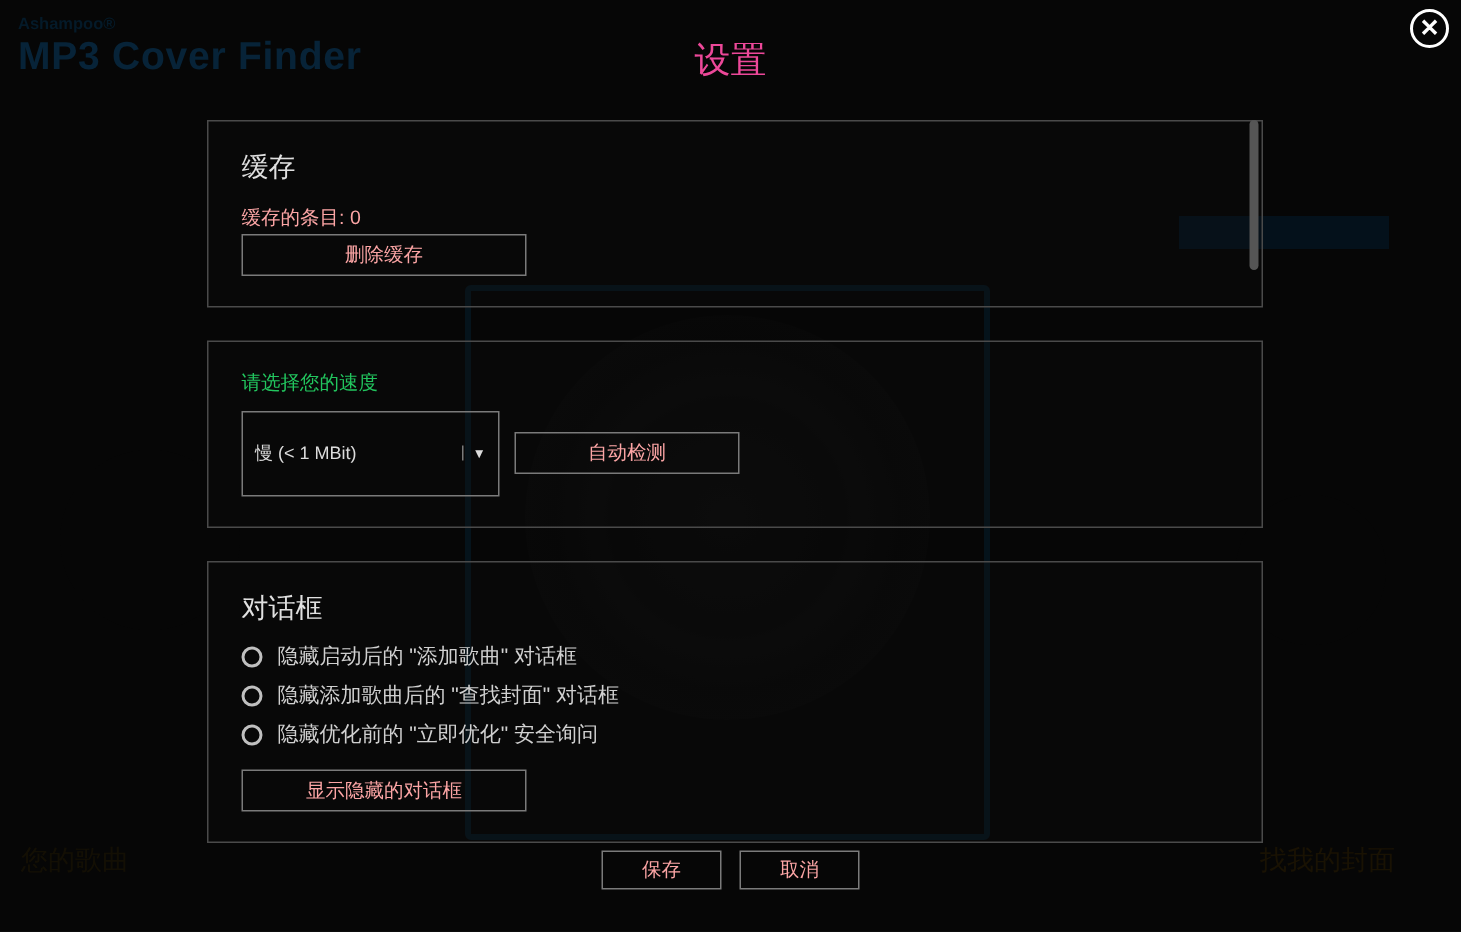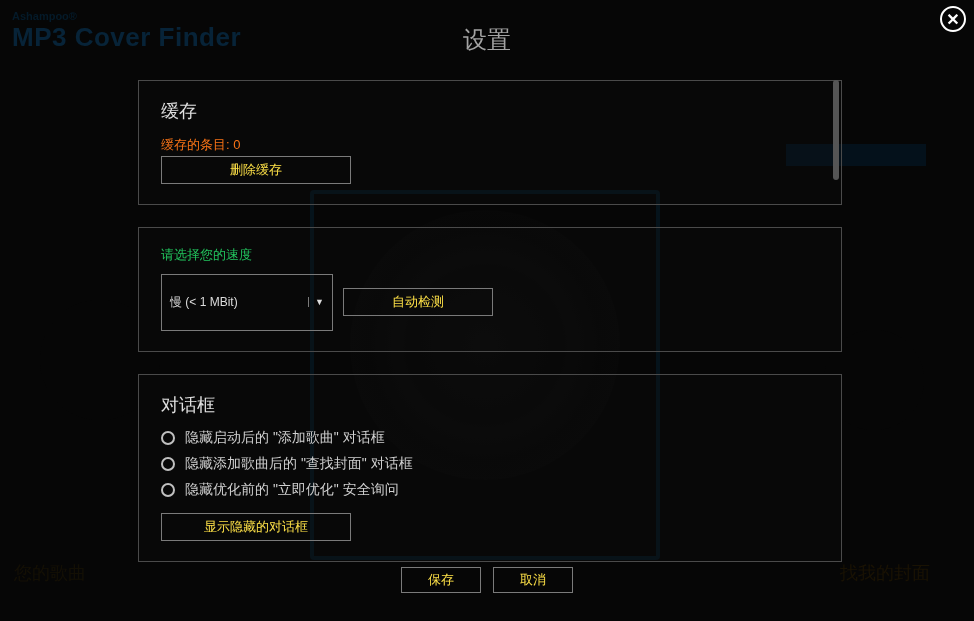--- a/index.html
+++ b/index.html
@@ -9,32 +9,32 @@
   
   .bg-layer { position: absolute; inset: 0; background: #0e0e0e; }
   .bg-app-title { position: absolute; top: 10px; left: 12px; color: #0a3a5c; font-size: 11px; font-weight: 600; }
   .bg-app-subtitle { position: absolute; top: 22px; left: 12px; color: #104f7c; font-size: 26px; font-weight: 600; letter-spacing: 0.5px; }
   .bg-dim { position: absolute; inset: 0; background: rgba(0,0,0,0.55); }
 
   
   .close-btn { position: absolute; top: 6px; right: 8px; width: 26px; height: 26px; border: 2px solid #fff; border-radius: 50%; color: #fff; display: flex; align-items: center; justify-content: center; font-size: 16px; font-weight: 700; cursor: pointer; background: transparent; z-index: 100; }
 
   
-  .modal-title { position: absolute; top: 24px; left: 0; right: 0; text-align: center; color: #a3a3a3; font-size: 24px; font-weight: 400; z-index: 50; }
+  .modal-title { position: absolute; top: 24px; left: 0; right: 0; text-align: center; color: #ec4899; font-size: 24px; font-weight: 400; z-index: 50; }
 
   
   .modal-body { position: absolute; top: 80px; left: 138px; width: 704px; height: 468px; z-index: 50; }
   .scrollbar-track { position: absolute; top: 80px; right: 135px; width: 6px; height: 100px; background: #555; border-radius: 3px; z-index: 60; }
 
   .section { border: 1px solid #4a4a4a; padding: 18px 22px 20px 22px; margin-bottom: 22px; background: rgba(20,20,20,0.2); }
   .section-title { color: #e0e0e0; font-size: 18px; font-weight: 400; margin-bottom: 12px; }
-  .info-line { color: #f97316; font-size: 13px; line-height: 1.6; }
+  .info-line { color: #fca5a5; font-size: 13px; line-height: 1.6; }
   .sub-label { color: #22c55e; font-size: 13px; margin-bottom: 10px; }
 
-  .btn { display: inline-block; min-width: 150px; padding: 4px 10px; border: 1px solid #7a7a7a; background: transparent; color: #fde047; font-size: 13px; text-align: center; cursor: pointer; font-family: inherit; }
+  .btn { display: inline-block; min-width: 150px; padding: 4px 10px; border: 1px solid #7a7a7a; background: transparent; color: #fca5a5; font-size: 13px; text-align: center; cursor: pointer; font-family: inherit; }
   .btn.small { min-width: 80px; padding: 3px 24px; }
   .btn.wide { min-width: 190px; }
 
   .row { display: flex; gap: 10px; align-items: center; }
   .select { display: inline-flex; align-items: center; justify-content: space-between; width: 172px; padding: 19px 8px; border: 1px solid #7a7a7a; background: transparent; color: #dcdcdc; font-size: 12px; cursor: pointer; }
   .select .chev { font-size: 9px; border-left: 1px solid #7a7a7a; padding-left: 6px; margin-left: 6px; }
 
   .radio-row { display: flex; align-items: center; gap: 10px; color: #d0d0d0; font-size: 14px; margin: 8px 0; cursor: pointer; }
   .radio-circle { width: 14px; height: 14px; border: 2px solid #c0c0c0; border-radius: 50%; flex-shrink: 0; }
 

